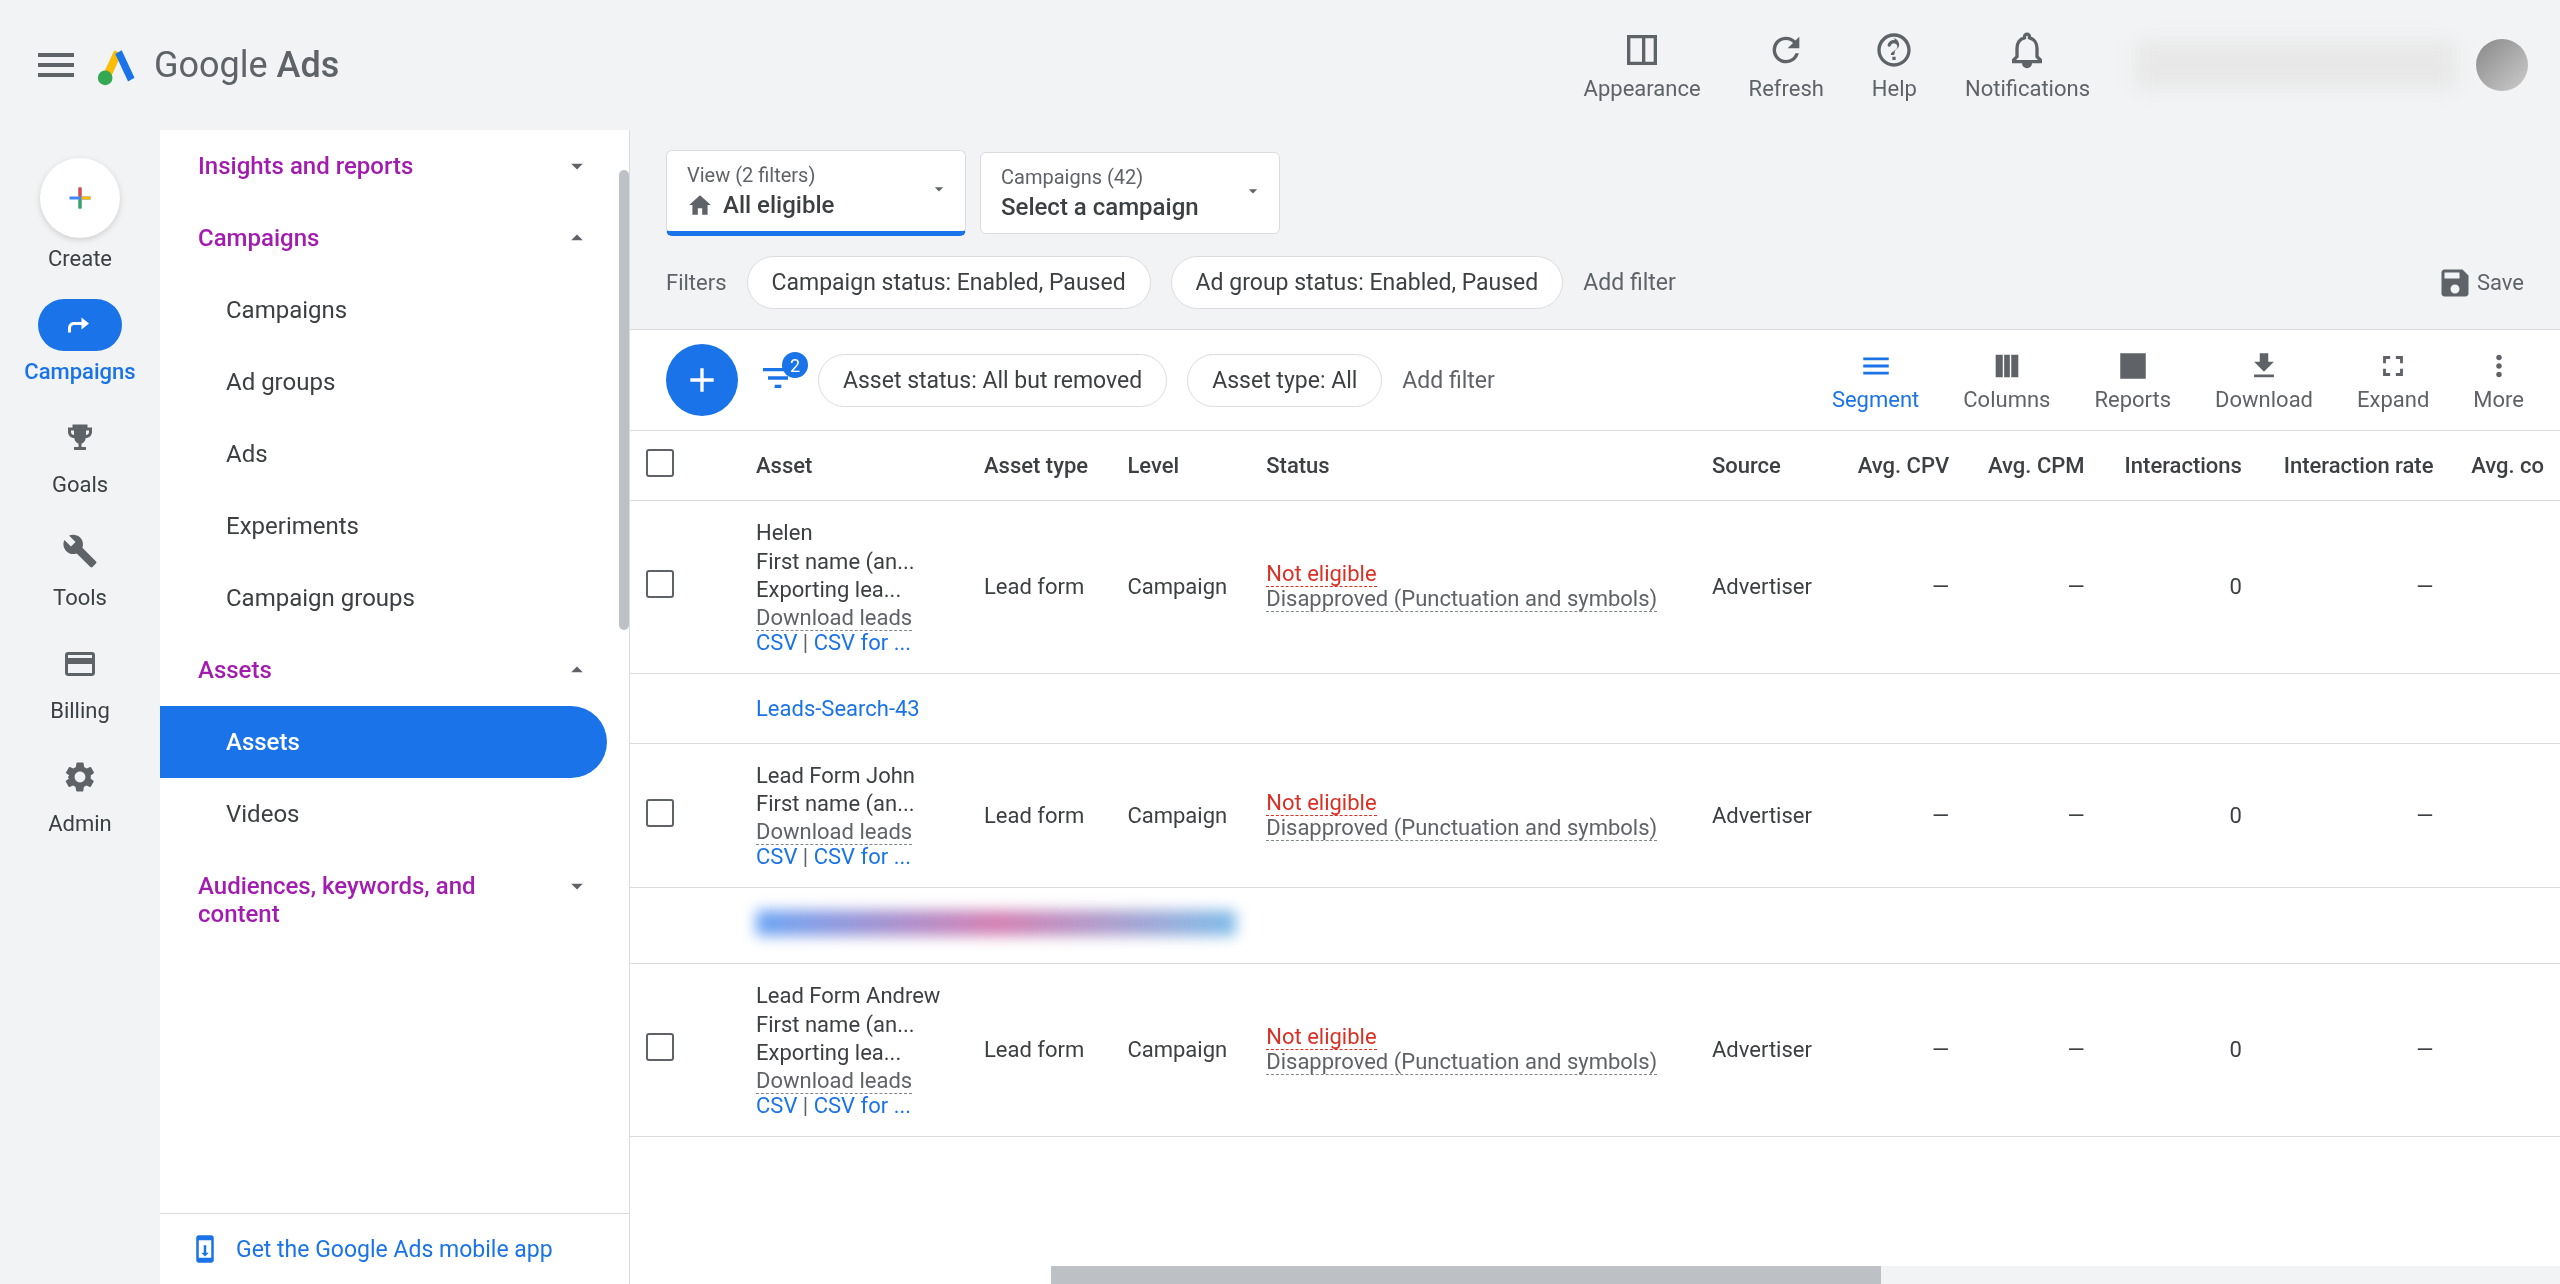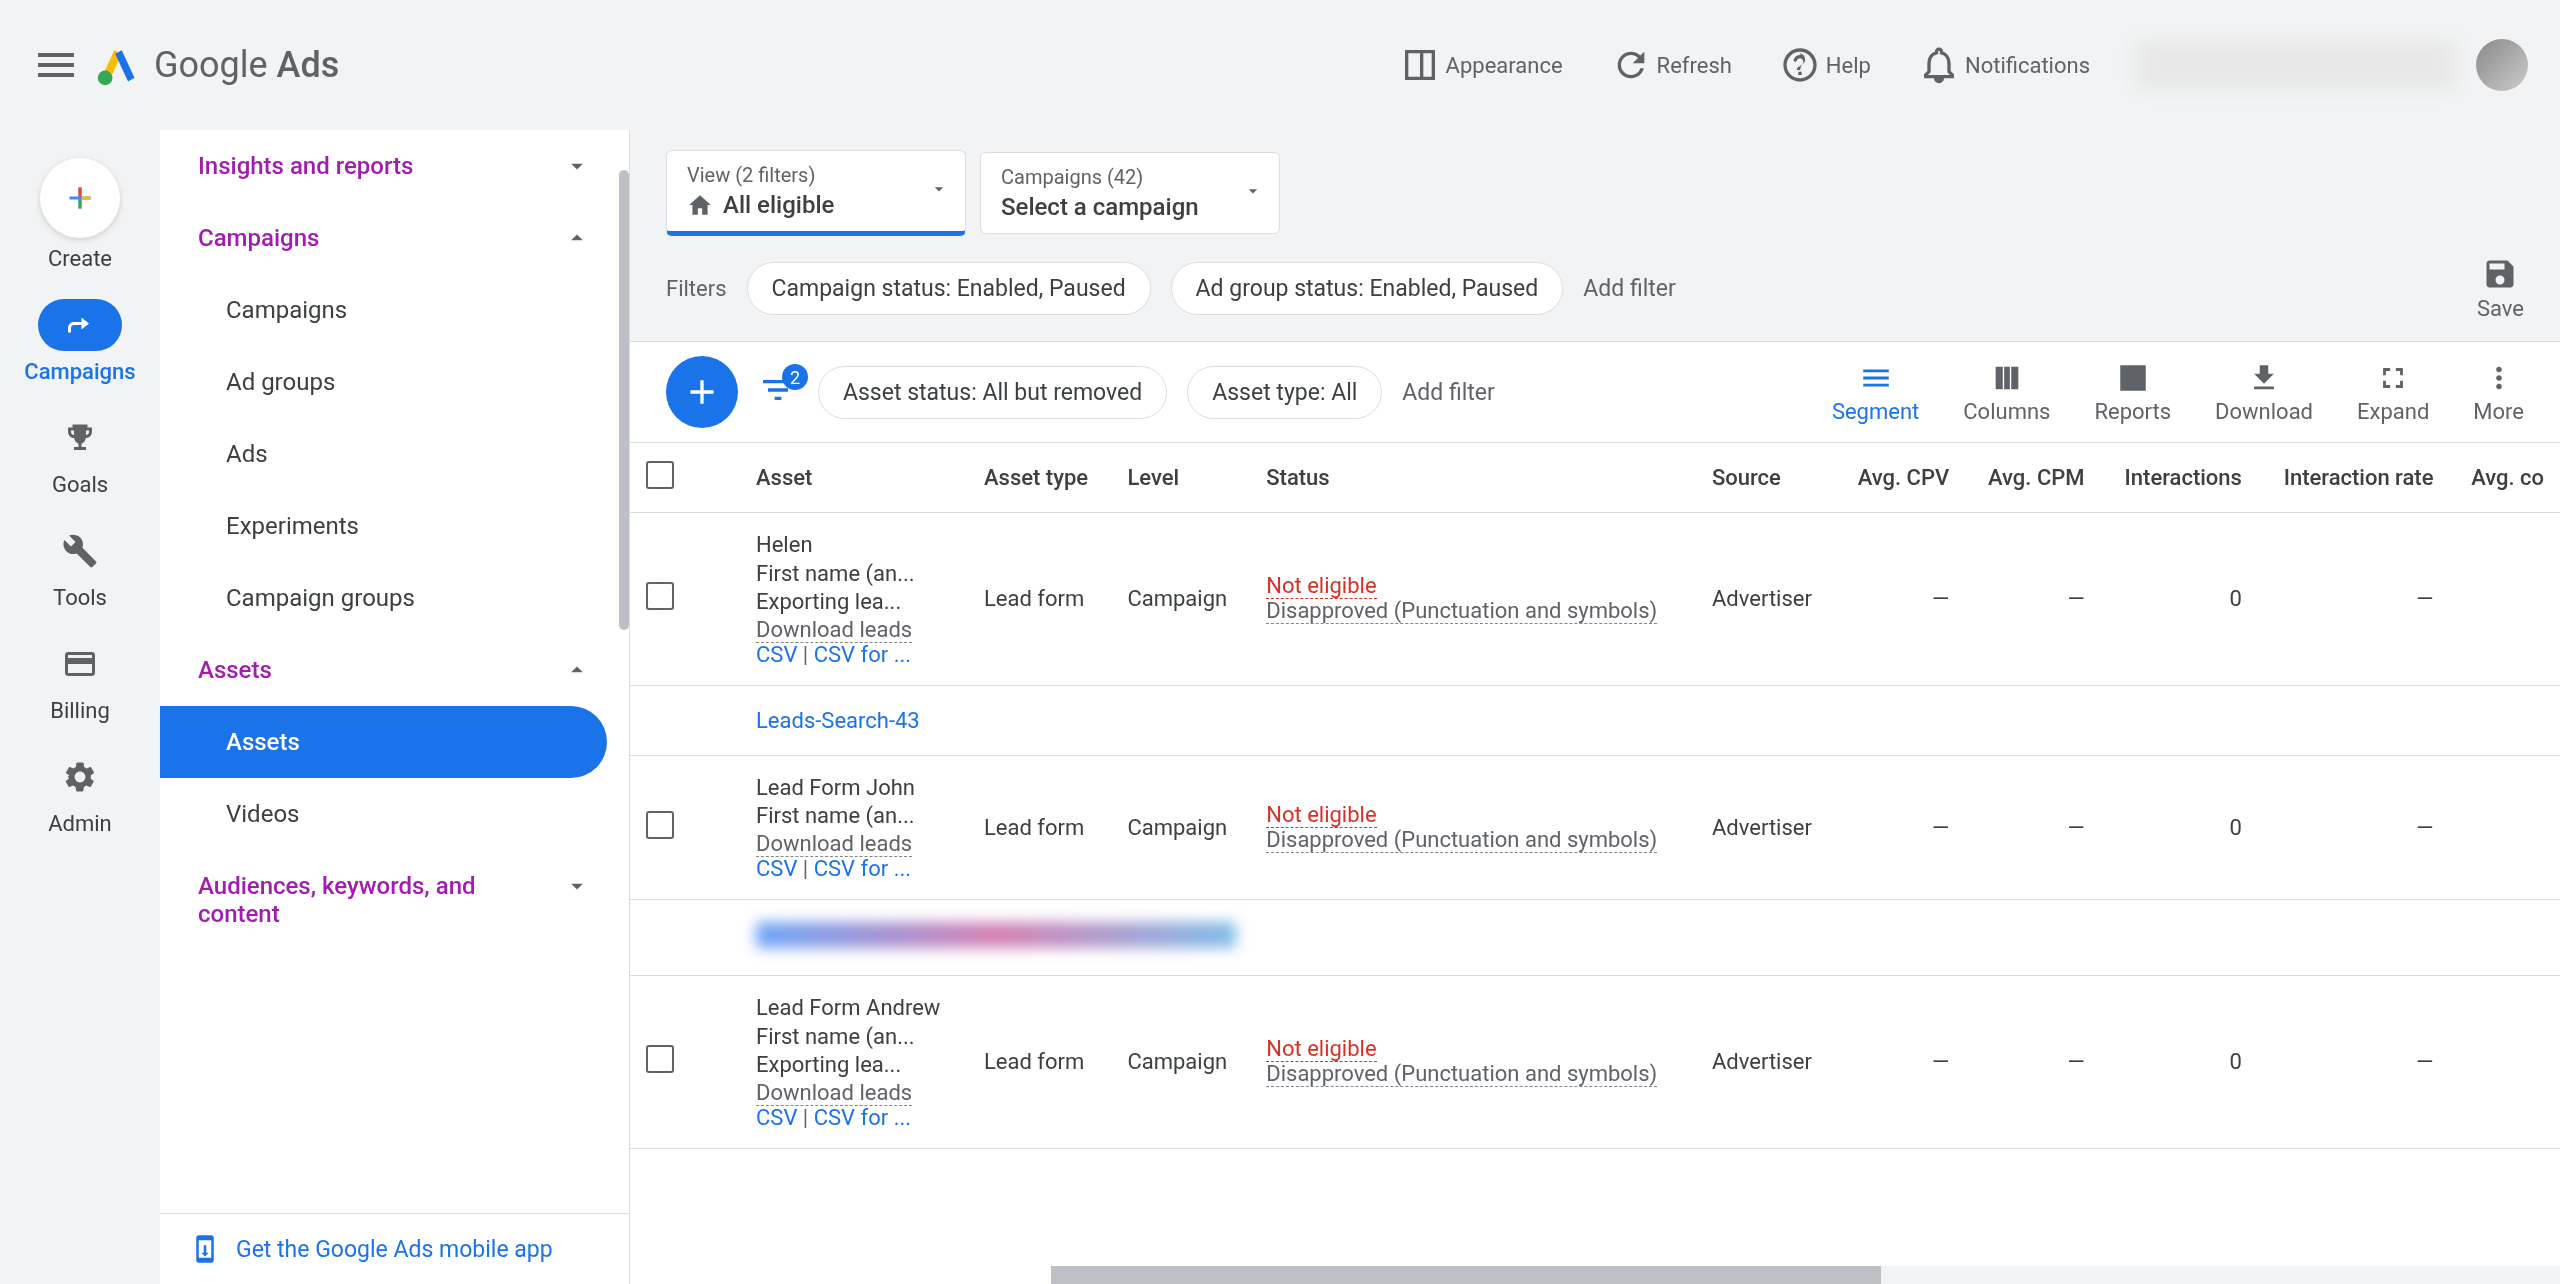--- a/index.html
+++ b/index.html
@@ -9,21 +9,21 @@
 .header { height: 130px; display: flex; align-items: center; padding: 0 32px; gap: 16px; }
 .menu-icon { width: 48px; height: 48px; display: flex; align-items: center; justify-content: center; cursor: pointer; border-radius: 50%; }
 .logo-area { display: flex; align-items: center; gap: 14px; }
 .logo-svg { width: 44px; height: 44px; }
 .logo-text { font-size: 36px; color: #5f6368; font-weight: 400; }
 .logo-text .bold { font-weight: 500; }
 .search-box { flex: 0 0 920px; height: 86px; border: 1px solid #dadce0; border-radius: 8px; display: flex; align-items: center; padding: 0 24px; gap: 20px; margin-left: 30px; }
 .search-box svg { width: 36px; height: 36px; fill: #5f6368; }
 .search-box input { border: none; outline: none; background: transparent; font-size: 26px; color: #5f6368; width: 100%; }
 .header-actions { margin-left: auto; display: flex; gap: 48px; align-items: flex-start; }
-.header-action { display: flex; flex-direction: row; align-items: center; gap: 6px; cursor: pointer; }
+.header-action { display: flex; flex-direction: column; align-items: center; gap: 6px; cursor: pointer; }
 .header-action svg { width: 40px; height: 40px; fill: #5f6368; }
 .header-action span { font-size: 22px; color: #5f6368; }
 .account-area { display: flex; align-items: center; gap: 20px; margin-left: 30px; }
 .account-text { filter: blur(8px); width: 320px; height: 48px; background: #e8e8e8; border-radius: 4px; }
 .avatar { width: 52px; height: 52px; border-radius: 50%; background: linear-gradient(135deg, #888, #ccc); }
 
 
 .left-rail { position: absolute; left: 0; top: 130px; width: 160px; height: calc(100% - 130px); display: flex; flex-direction: column; align-items: center; padding-top: 28px; gap: 28px; }
 .rail-item { display: flex; flex-direction: column; align-items: center; gap: 8px; cursor: pointer; }
 .rail-create-btn { width: 80px; height: 80px; border-radius: 50%; background: white; box-shadow: 0 2px 6px rgba(0,0,0,0.15); display: flex; align-items: center; justify-content: center; }
@@ -54,21 +54,21 @@
 .selector-label { font-size: 20px; color: #5f6368; }
 .selector-value { font-size: 24px; color: #3c4043; font-weight: 500; display: flex; align-items: center; gap: 10px; }
 .selector-value svg.icon { width: 26px; height: 26px; fill: #5f6368; }
 .selector-caret { position: absolute; right: 16px; top: 50%; transform: translateY(-50%); }
 .selector-caret svg { width: 20px; height: 20px; fill: #5f6368; }
 
 .filters-row { display: flex; align-items: center; padding: 20px 36px; gap: 20px; }
 .filters-label { font-size: 22px; color: #5f6368; }
 .filter-chip { padding: 12px 24px; border: 1px solid #dadce0; border-radius: 30px; font-size: 23px; color: #3c4043; background: white; }
 .add-filter-link { font-size: 23px; color: #5f6368; cursor: pointer; }
-.save-btn { margin-left: auto; display: flex; flex-direction: column; align-items: center; gap: 4px; cursor: pointer; }
+.save-btn { margin-left: auto; display: flex; flex-direction: row; align-items: center; gap: 4px; cursor: pointer; }
 .save-btn svg { width: 36px; height: 36px; fill: #5f6368; }
 .save-btn span { font-size: 22px; color: #5f6368; }
 
 .toolbar-row { display: flex; align-items: center; padding: 14px 36px; gap: 20px; background: white; border-top: 1px solid #dadce0; border-bottom: 1px solid #dadce0; }
 .fab { width: 72px; height: 72px; border-radius: 50%; background: #1a73e8; display: flex; align-items: center; justify-content: center; cursor: pointer; }
 .fab svg { width: 40px; height: 40px; fill: white; }
 .filter-icon-btn { position: relative; cursor: pointer; }
 .filter-icon-btn svg { width: 40px; height: 40px; fill: #1a73e8; }
 .filter-badge { position: absolute; top: -6px; right: -10px; background: #1a73e8; color: white; font-size: 18px; width: 26px; height: 26px; border-radius: 50%; display: flex; align-items: center; justify-content: center; }
 .toolbar-chip { padding: 12px 24px; border: 1px solid #dadce0; border-radius: 30px; font-size: 23px; color: #3c4043; }

